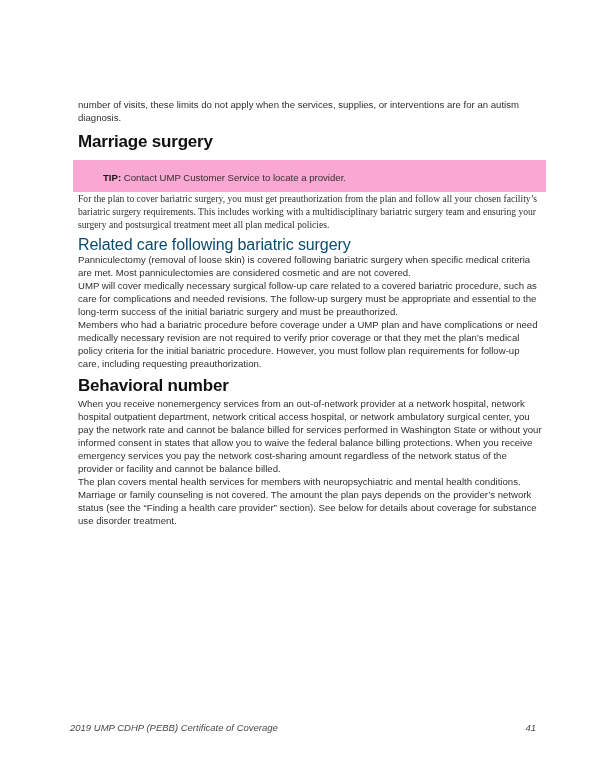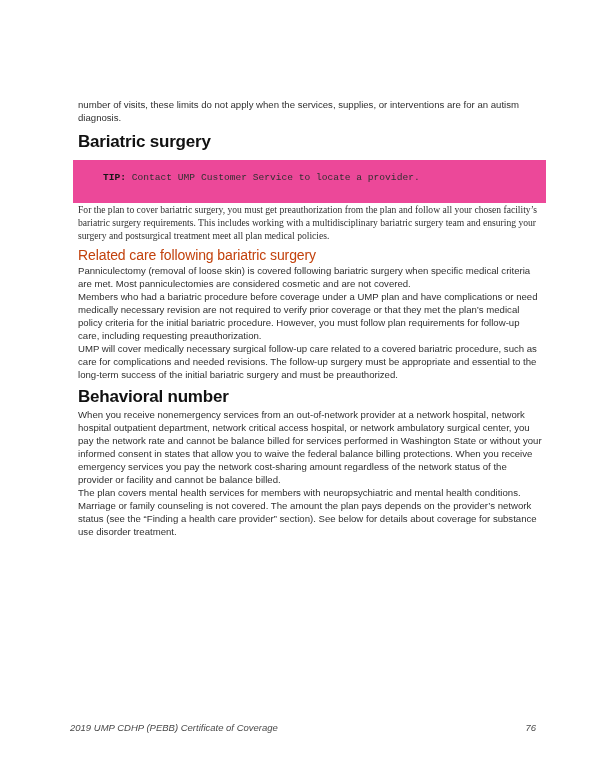--- a/index.html
+++ b/index.html
@@ -38,34 +38,33 @@
     margin: 7px 0 0 0;
     font-size: 17px;
     line-height: 22px;
     font-weight: 700;
     color: #111111;
     letter-spacing: -0.2px;
   }
   h1.mt-sm { margin-top: 5px; }
   h2.sub-heading {
     margin: 5px 0 0 0;
-    font-size: 14px;
+    font-size: 16px;
     line-height: 17px;
     font-weight: 400;
-    color: #c2410c;
+    color: #0c4a6e;
     letter-spacing: -0.1px;
   }
   .tipbox {
     box-sizing: border-box;
     margin-top: 7px;
     margin-left: -5px;
     width: 473px;
-    background: #ec4899;
-    padding: 11px 18px 19px 30px;
-    font-family: Liberation Mono, monospace;
+    background: #f9a8d4;
+    padding: 11px 18px 8px 30px;
   }
   .tipbox p { margin: 0; }
   .tip-label { font-weight: 700; color: #161616; }
   .footer {
     position: absolute;
     top: 722px;
     left: 70px;
     right: 64px;
     display: flex;
     justify-content: space-between;
@@ -77,44 +76,44 @@
   }
 </style>
 </head>
 <body>
 
 <div class="page">
   <div class="content">
 
     <p class="body">number of visits, these limits do not apply when the services, supplies, or interventions are for an autism diagnosis.</p>
 
-    <h1 class="section-heading">Bariatric surgery</h1>
+    <h1 class="section-heading">Marriage surgery</h1>
 
     <div class="tipbox">
       <p class="body"><span class="tip-label">TIP:</span> <span>Contact UMP Customer Service to locate a provider.</span></p>
     </div>
 
     <p class="body mt-after-tip">For the plan to cover bariatric surgery, you must get preauthorization from the plan and follow all your chosen facility’s bariatric surgery requirements. This includes working with a multidisciplinary bariatric surgery team and ensuring your surgery and postsurgical treatment meet all plan medical policies.</p>
 
 
     <h2 class="sub-heading">Related care following bariatric surgery</h2>
 
     <p class="body mt-none">Panniculectomy (removal of loose skin) is covered following bariatric surgery when specific medical criteria are met. Most panniculectomies are considered cosmetic and are not covered.</p>
 
+    <p class="body mt-para">UMP will cover medically necessary surgical follow-up care related to a covered bariatric procedure, such as care for complications and needed revisions. The follow-up surgery must be appropriate and essential to the long-term success of the initial bariatric surgery and must be preauthorized.</p>
+
     <p class="body mt-para">Members who had a bariatric procedure before coverage under a UMP plan and have complications or need medically necessary revision are not required to verify prior coverage or that they met the plan’s medical policy criteria for the initial bariatric procedure. However, you must follow plan requirements for follow-up care, including requesting preauthorization.</p>
-
-    <p class="body mt-para">UMP will cover medically necessary surgical follow-up care related to a covered bariatric procedure, such as care for complications and needed revisions. The follow-up surgery must be appropriate and essential to the long-term success of the initial bariatric surgery and must be preauthorized.</p>
 
     <h1 class="section-heading mt-sm">Behavioral number</h1>
 
 
     <p class="body mt-para">When you receive nonemergency services from an out-of-network provider at a network hospital, network hospital outpatient department, network critical access hospital, or network ambulatory surgical center, you pay the network rate and cannot be balance billed for services performed in Washington State or without your informed consent in states that allow you to waive the federal balance billing protections. When you receive emergency services you pay the network cost-sharing amount regardless of the network status of the provider or facility and cannot be balance billed.</p>
 
 
     <p class="body mt-none">The plan covers mental health services for members with neuropsychiatric and mental health conditions. Marriage or family counseling is not covered. The amount the plan pays depends on the provider’s network status (see the “Finding a health care provider” section). See below for details about coverage for substance use disorder treatment.</p>
 
   </div>
 
   <div class="footer">
     <span>2019 UMP CDHP (PEBB) Certificate of Coverage</span>
-    <span>76</span>
+    <span>41</span>
   </div>
 </div>
 
 </body></html>

